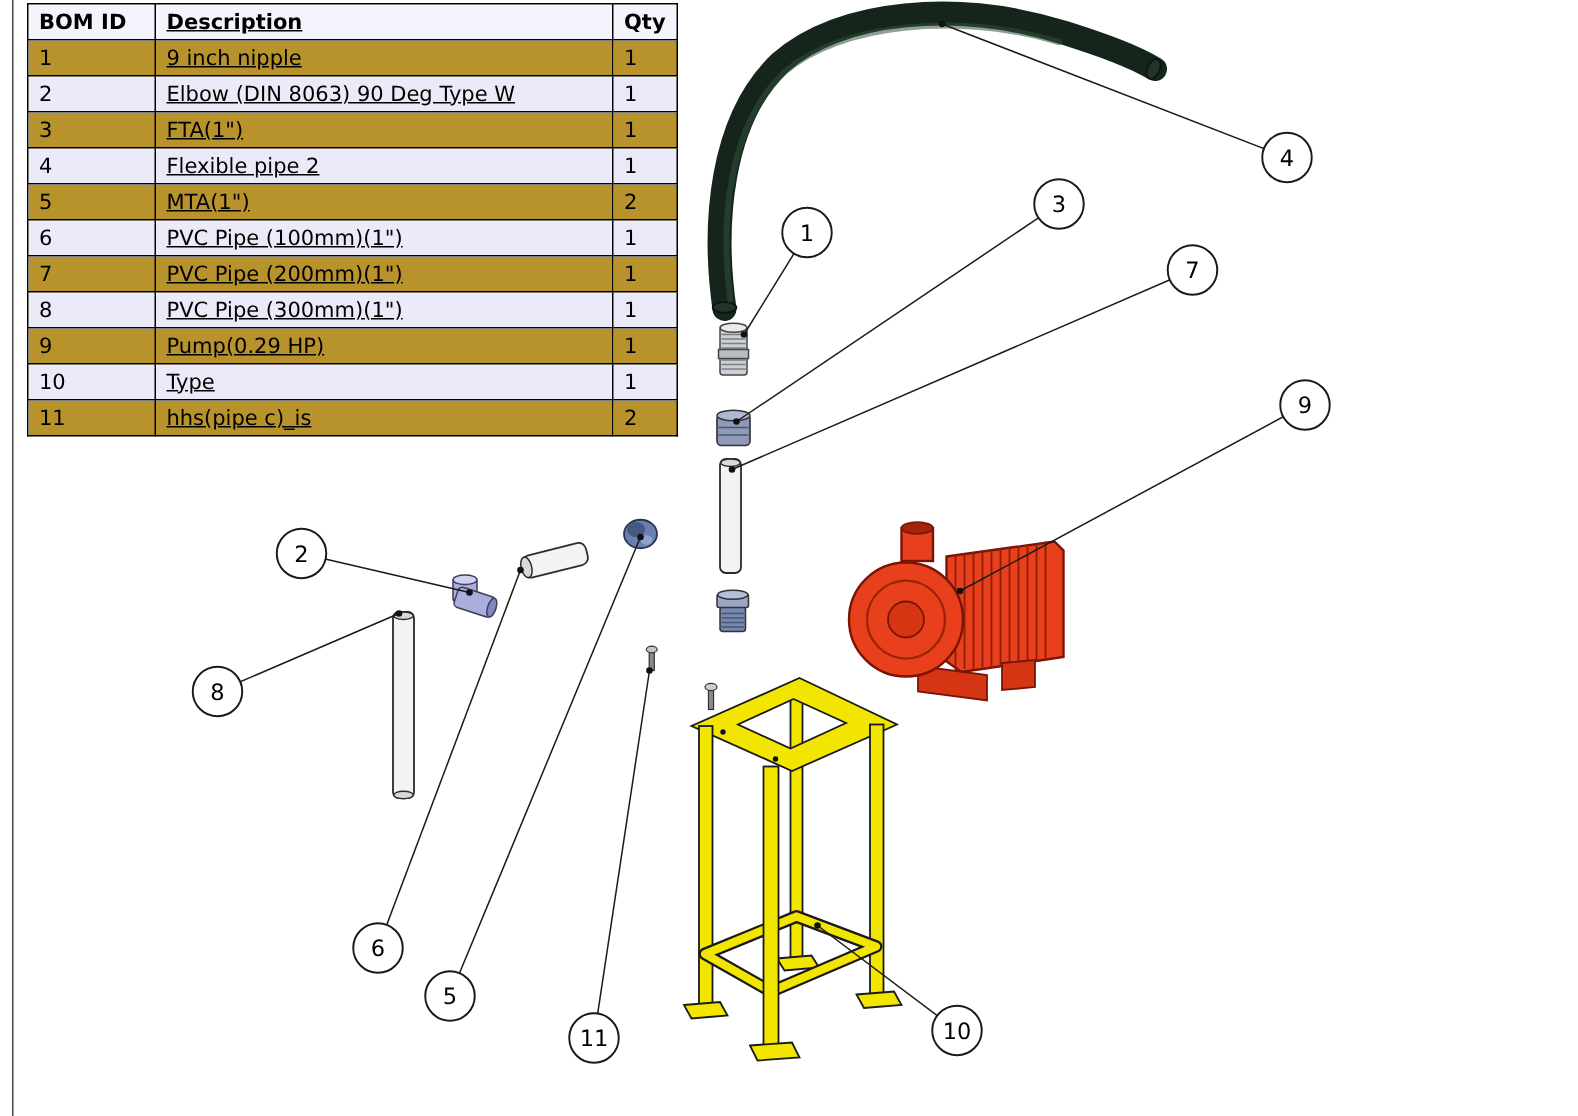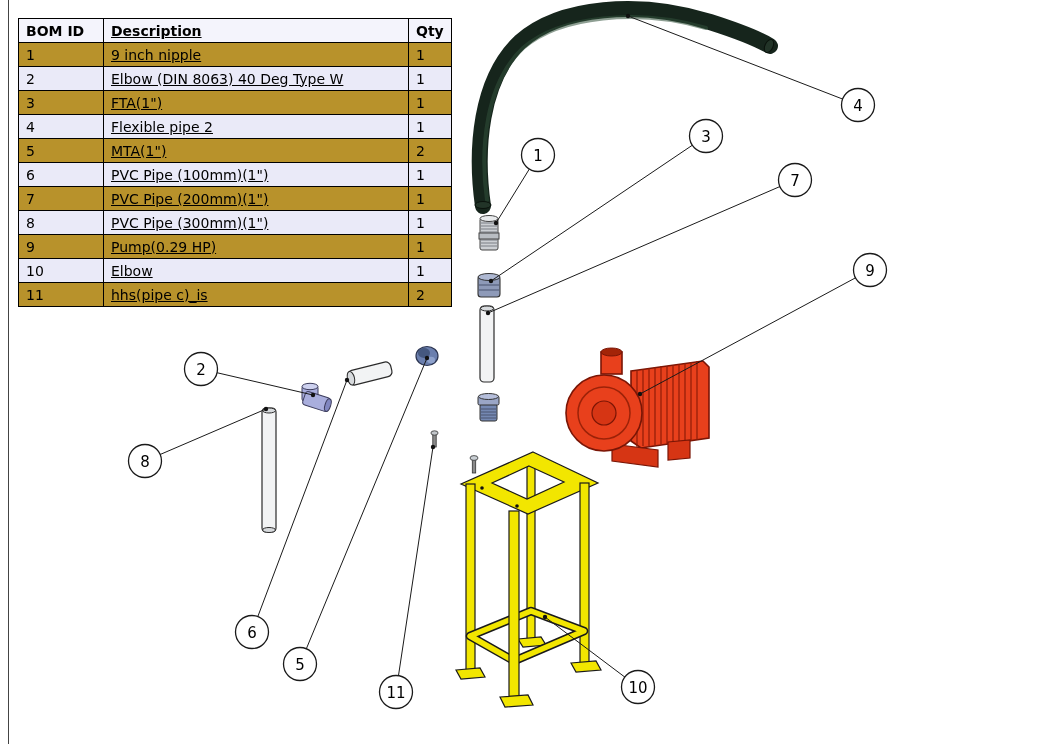--- a/index.html
+++ b/index.html
@@ -1,21 +1,21 @@
 <!DOCTYPE html>
 <html style="--c-row_gold: #b8922b; --c-row_lavender: #eaeaf8; --c-header_bg: #f4f4fc; --c-pump_red: #e8401c; --c-pump_dark: #d63514; --c-stand_yellow: #f2e600; --c-hose_dark: #16251c;"><head>
 <meta charset="utf-8">
 <style>
   html,body{margin:0;padding:0;background:#fff;}
   .canvas{position:relative;width:1052px;height:744px;background:#fff;overflow:hidden;
           font-family:"DejaVu Sans", sans-serif;}
   .sheet-edge{position:absolute;left:8px;top:0;width:1px;height:744px;background:#444;}
 
   
-  table.bom{position:absolute;left:18px;top:18px;border-collapse:collapse;
+  table.bom{position:absolute;left:18px;top:2px;border-collapse:collapse;
             font-size:14px;color:#000;table-layout:fixed;}
   .bom th,.bom td{border:1px solid #000;padding:2px 7px;height:19px;text-align:left;
                   white-space:nowrap;overflow:hidden;font-weight:normal;}
   .bom th{font-weight:bold;background:var(--c-header_bg,#f4f4fc);}
   .bom .c-id{width:70px;}
   .bom .c-desc{width:290px;text-decoration:underline;}
   .bom .c-qty{width:28px;}
   .bom tbody tr:nth-child(odd) td{background:var(--c-row_gold,#b8922b);}
   .bom tbody tr:nth-child(even) td{background:var(--c-row_lavender,#eaeaf8);}
 
@@ -222,21 +222,21 @@
       </tr>
     </thead>
     <tbody>
       <tr>
         <td class="c-id">1</td>
         <td class="c-desc">9 inch nipple</td>
         <td class="c-qty">1</td>
       </tr>
       <tr>
         <td class="c-id">2</td>
-        <td class="c-desc">Elbow (DIN 8063) 40 Deg Type W</td>
+        <td class="c-desc">Elbow (DIN 8063) 90 Deg Type W</td>
         <td class="c-qty">1</td>
       </tr>
       <tr>
         <td class="c-id">3</td>
         <td class="c-desc">FTA(1")</td>
         <td class="c-qty">1</td>
       </tr>
       <tr>
         <td class="c-id">4</td>
         <td class="c-desc">Flexible pipe 2</td>
@@ -262,21 +262,21 @@
         <td class="c-desc">PVC Pipe (300mm)(1")</td>
         <td class="c-qty">1</td>
       </tr>
       <tr>
         <td class="c-id">9</td>
         <td class="c-desc">Pump(0.29 HP)</td>
         <td class="c-qty">1</td>
       </tr>
       <tr>
         <td class="c-id">10</td>
-        <td class="c-desc">Elbow</td>
+        <td class="c-desc">Type</td>
         <td class="c-qty">1</td>
       </tr>
       <tr>
         <td class="c-id">11</td>
         <td class="c-desc">hhs(pipe c)_is</td>
         <td class="c-qty">2</td>
       </tr>
     </tbody>
   </table>
 </div>

